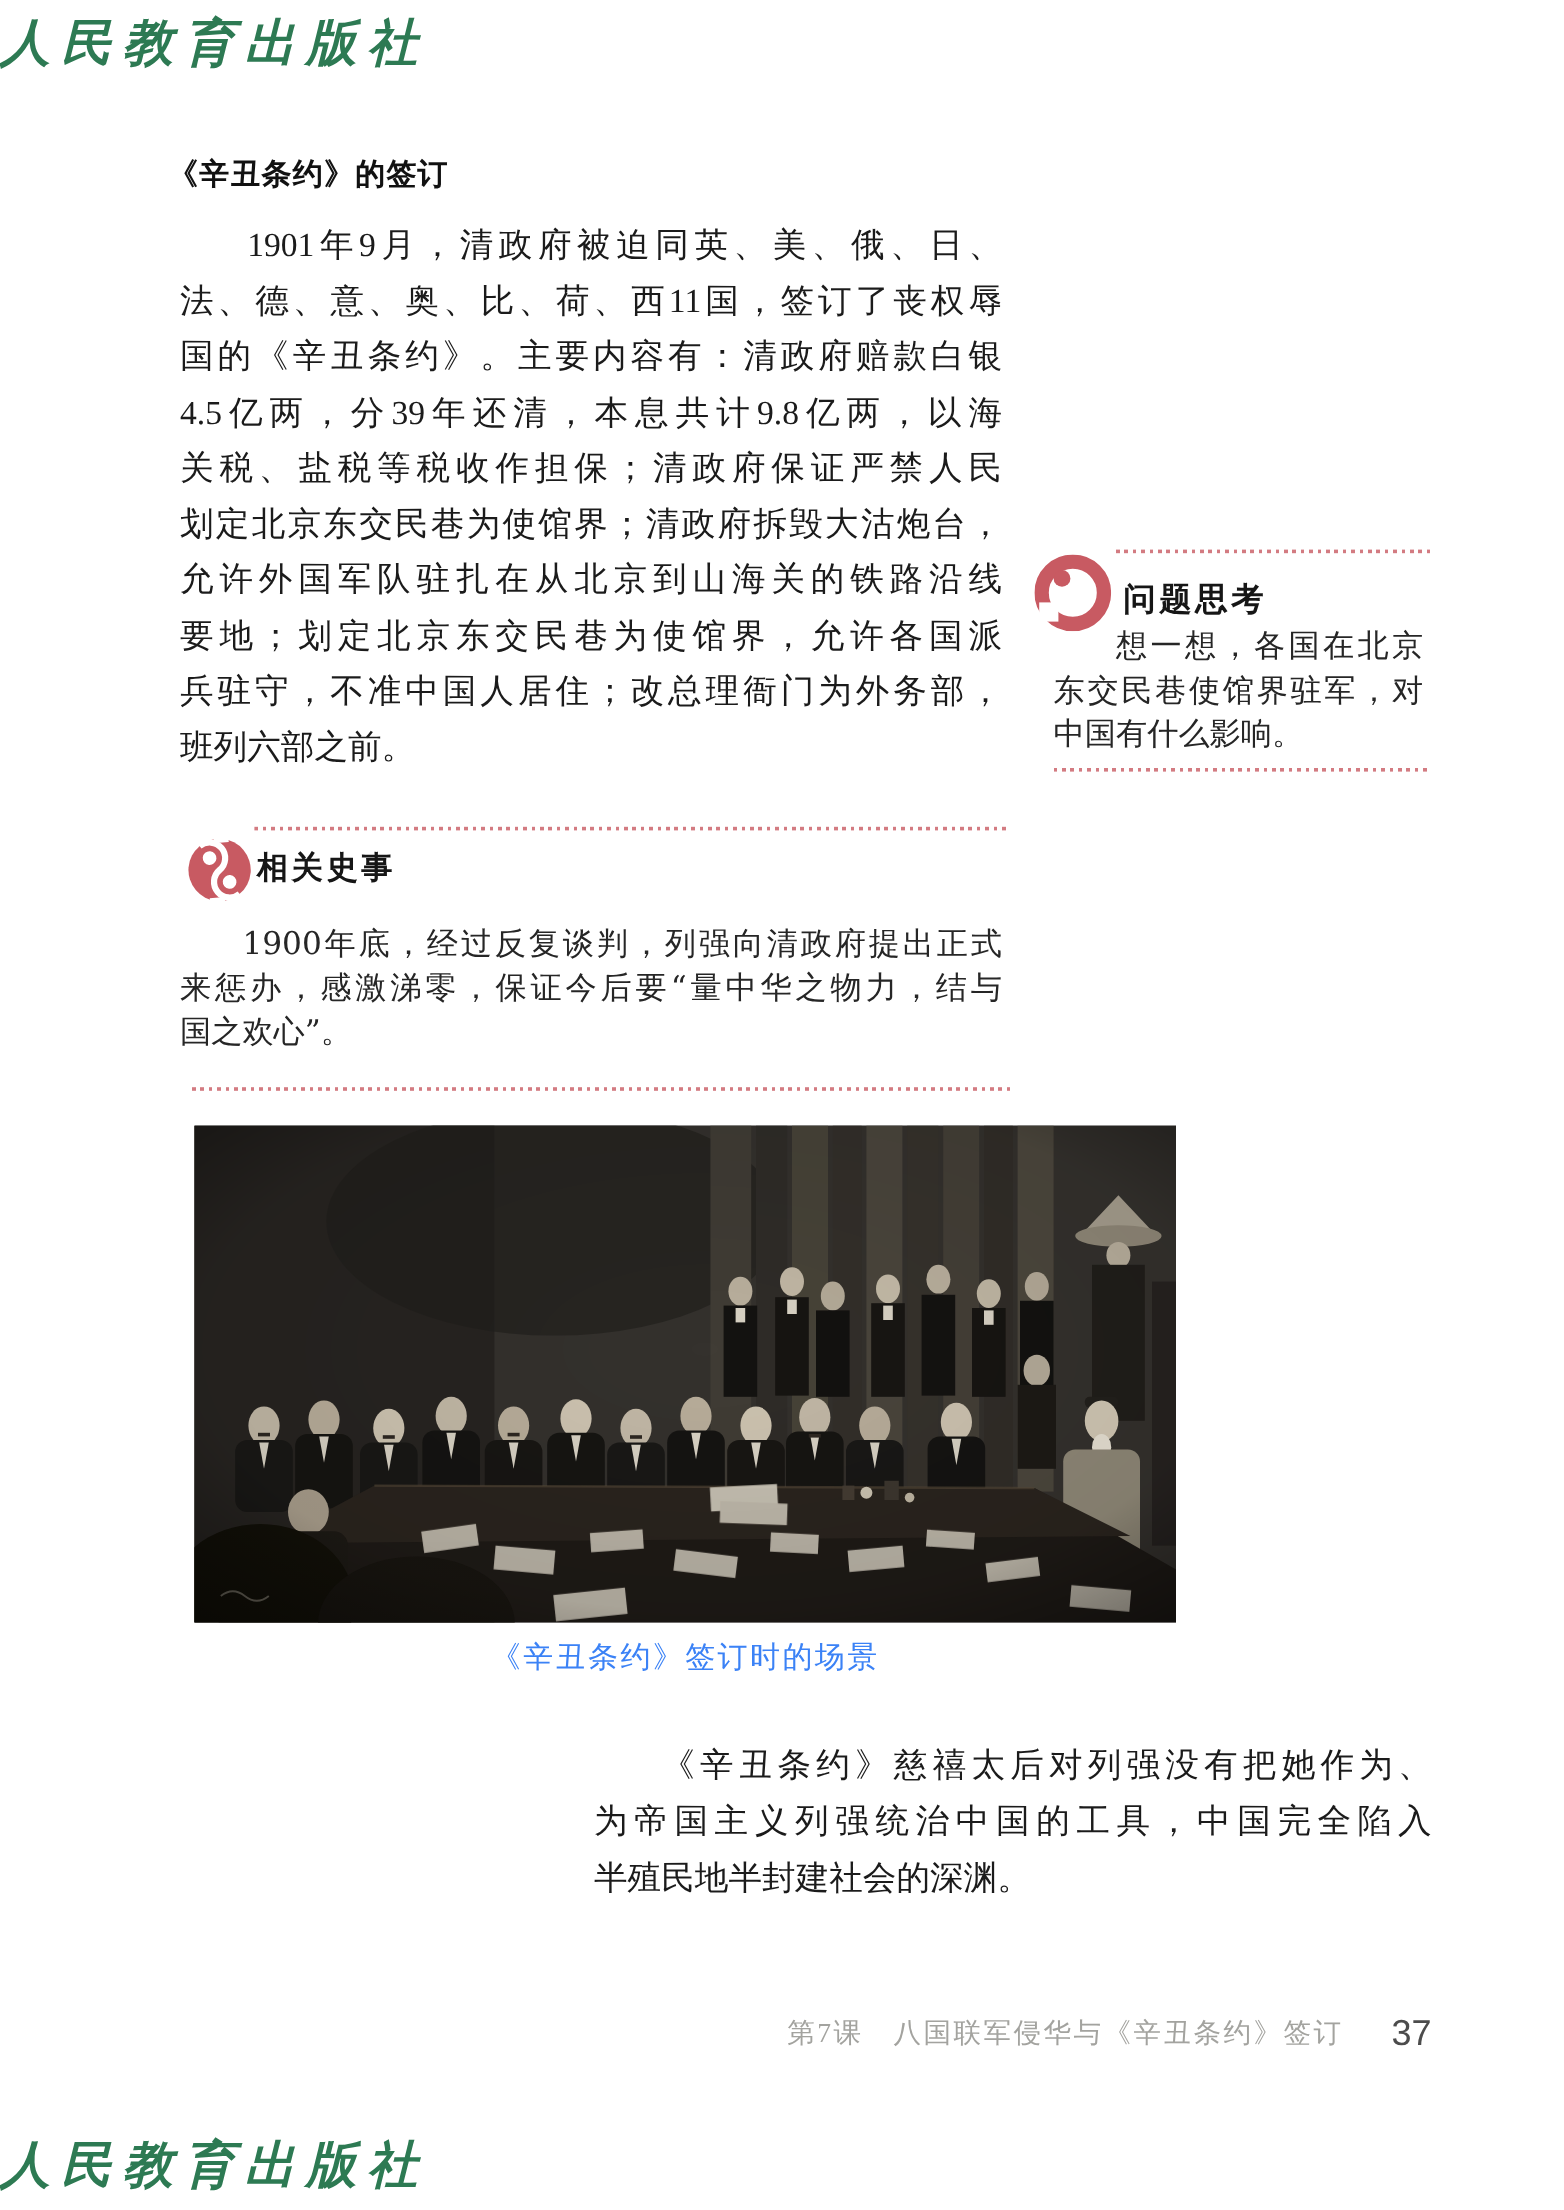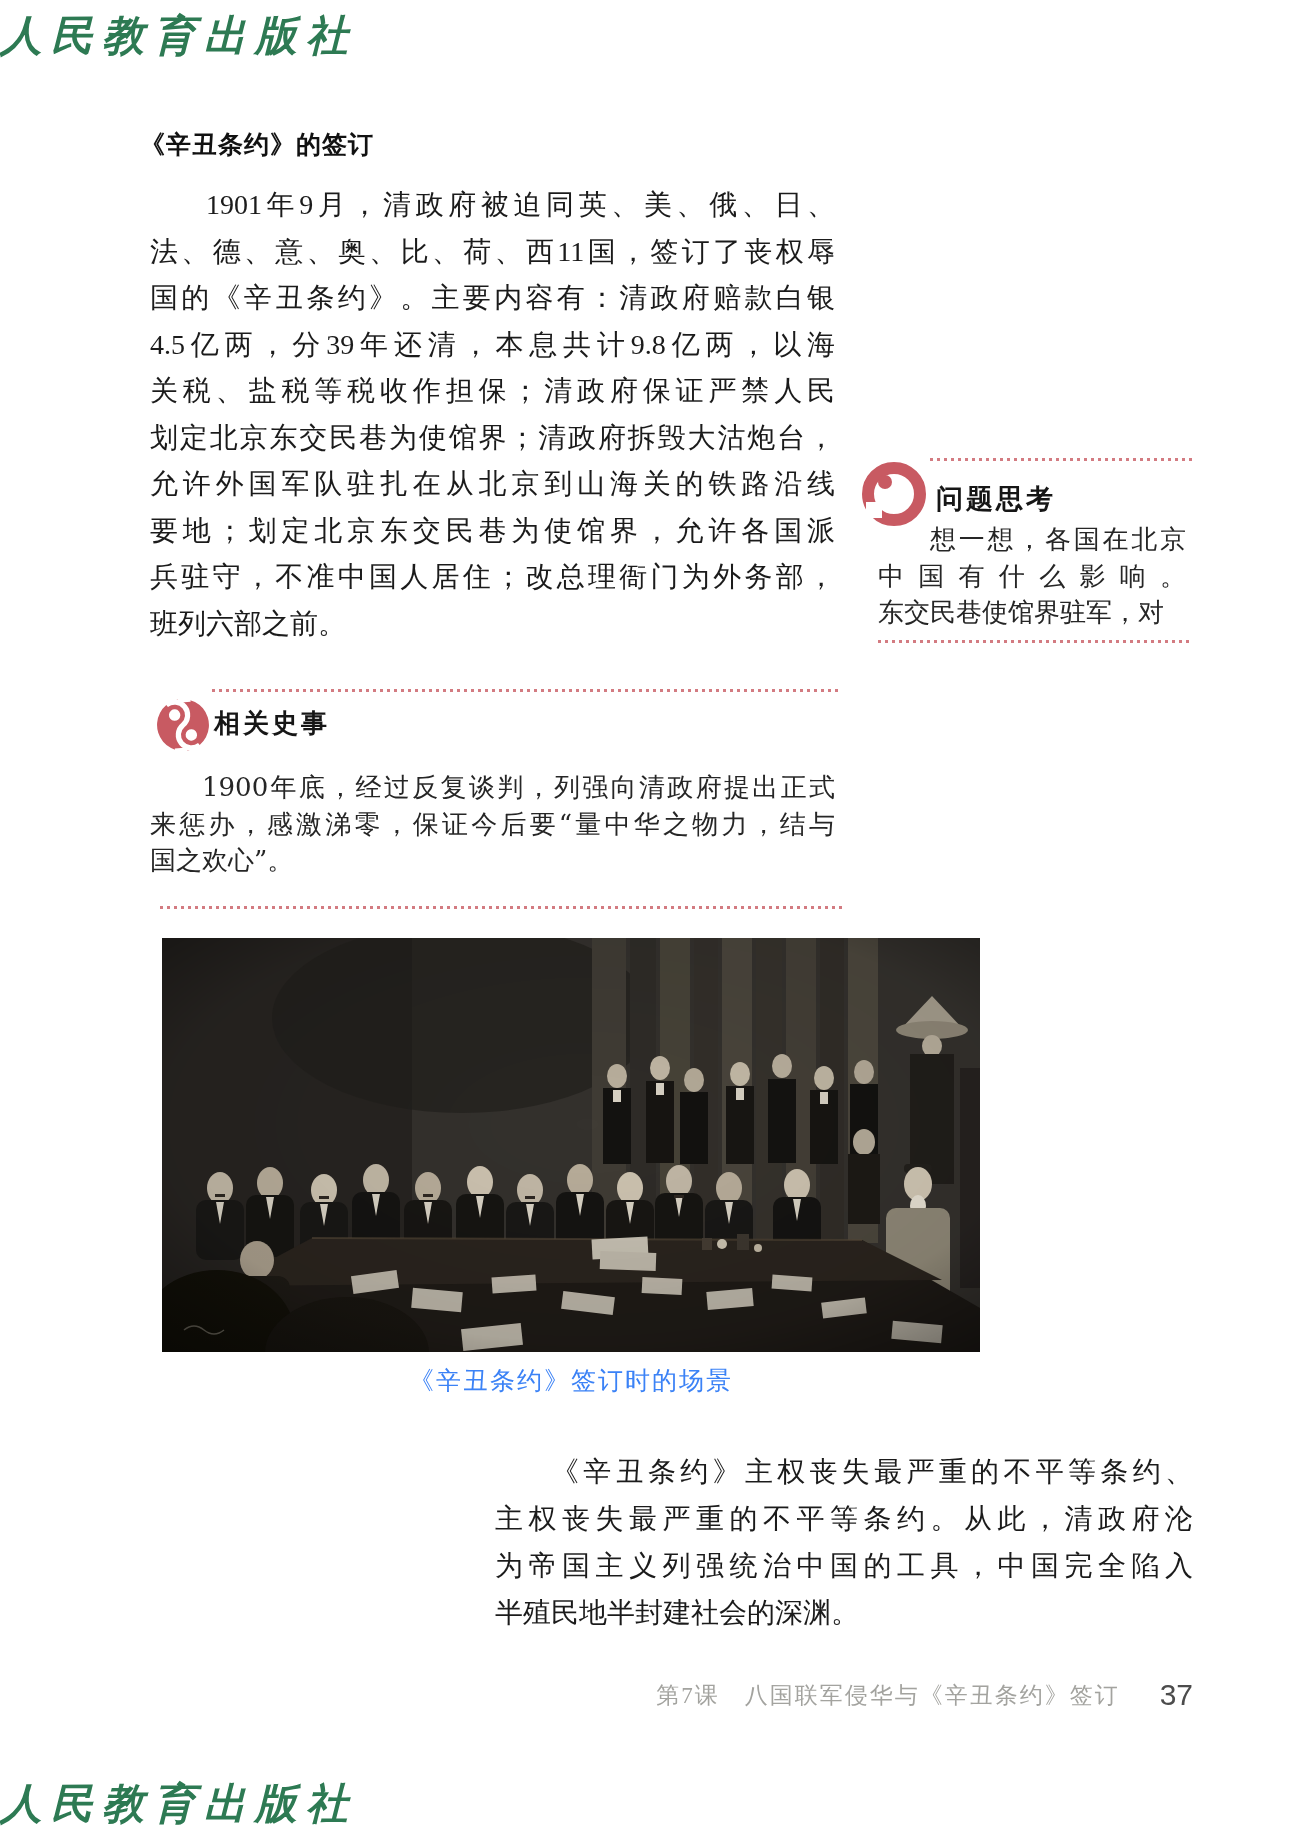--- a/index.html
+++ b/index.html
@@ -94,22 +94,22 @@
       <circle cx="32" cy="32" r="26" fill="none" stroke="#c85a62" stroke-width="12"></circle>
       <rect x="4" y="40" width="16" height="16" fill="#ffffff"></rect>
       <circle cx="23" cy="20" r="7" fill="#c85a62"></circle>
     </svg>
   </div>
 
   <div class="abs box-title" style="left:936px;top:481px;">问题思考</div>
 
   <div class="abs para indent kaiti q-text" style="left:878px;top:521px;">
       <div class="line">想一想，各国在北京</div>
+      <div class="line">东交民巷使馆界驻军，对</div>
       <div class="line">中国有什么影响。</div>
-      <div class="line">东交民巷使馆界驻军，对</div>
     </div>
 
   <div class="abs dotted" style="left:878px;top:640px;width:315px;"></div>
 
   <div class="abs dotted" style="left:212px;top:689px;width:628px;"></div>
 
   <div class="abs" style="left:156px;top:698px;width:54px;height:54px;">
     <svg viewBox="0 0 52 52" width="54" height="54">
       <g transform="rotate(-40 26 26)">
         <circle cx="26" cy="26" r="25" fill="#c85a62"></circle>
@@ -268,22 +268,21 @@
         <ellipse cx="185" cy="415" rx="82" ry="56" fill="#17140f"></ellipse>
       </g>
       <path d="M22,392 q10,-8 20,0 t20,0" stroke="#8f897c" stroke-width="1.5" fill="none" opacity="0.7"></path>
       <rect width="818" height="414" fill="url(#vg)"></rect>
     </svg>
   </div>
 
   <div class="abs caption" style="left:162px;top:1364px;width:818px;">《辛丑条约》签订时的场景</div>
 
   <div class="abs para indent conclusion" style="left:495px;top:1448px;">
-      <div class="line">《辛丑条约》主权丧失最严重的不平等条约、</div>
-      <div class="line">主权丧失最严重的不平等条约。从此，清政府沦</div>
+      <div class="line">《辛丑条约》慈禧太后对列强没有把她作为、</div>
       <div class="line">为帝国主义列强统治中国的工具，中国完全陷入</div>
       <div class="line">半殖民地半封建社会的深渊。</div>
     </div>
 
   <div class="abs footer" style="right:110px;top:1678px;">
     <span class="lesson">第7课　八国联军侵华与《辛丑条约》签订</span><span class="pagenum">37</span>
   </div>
 
   <div class="abs logo" style="top:1776px;left:0;">
     <span>人民教育出版社</span>

